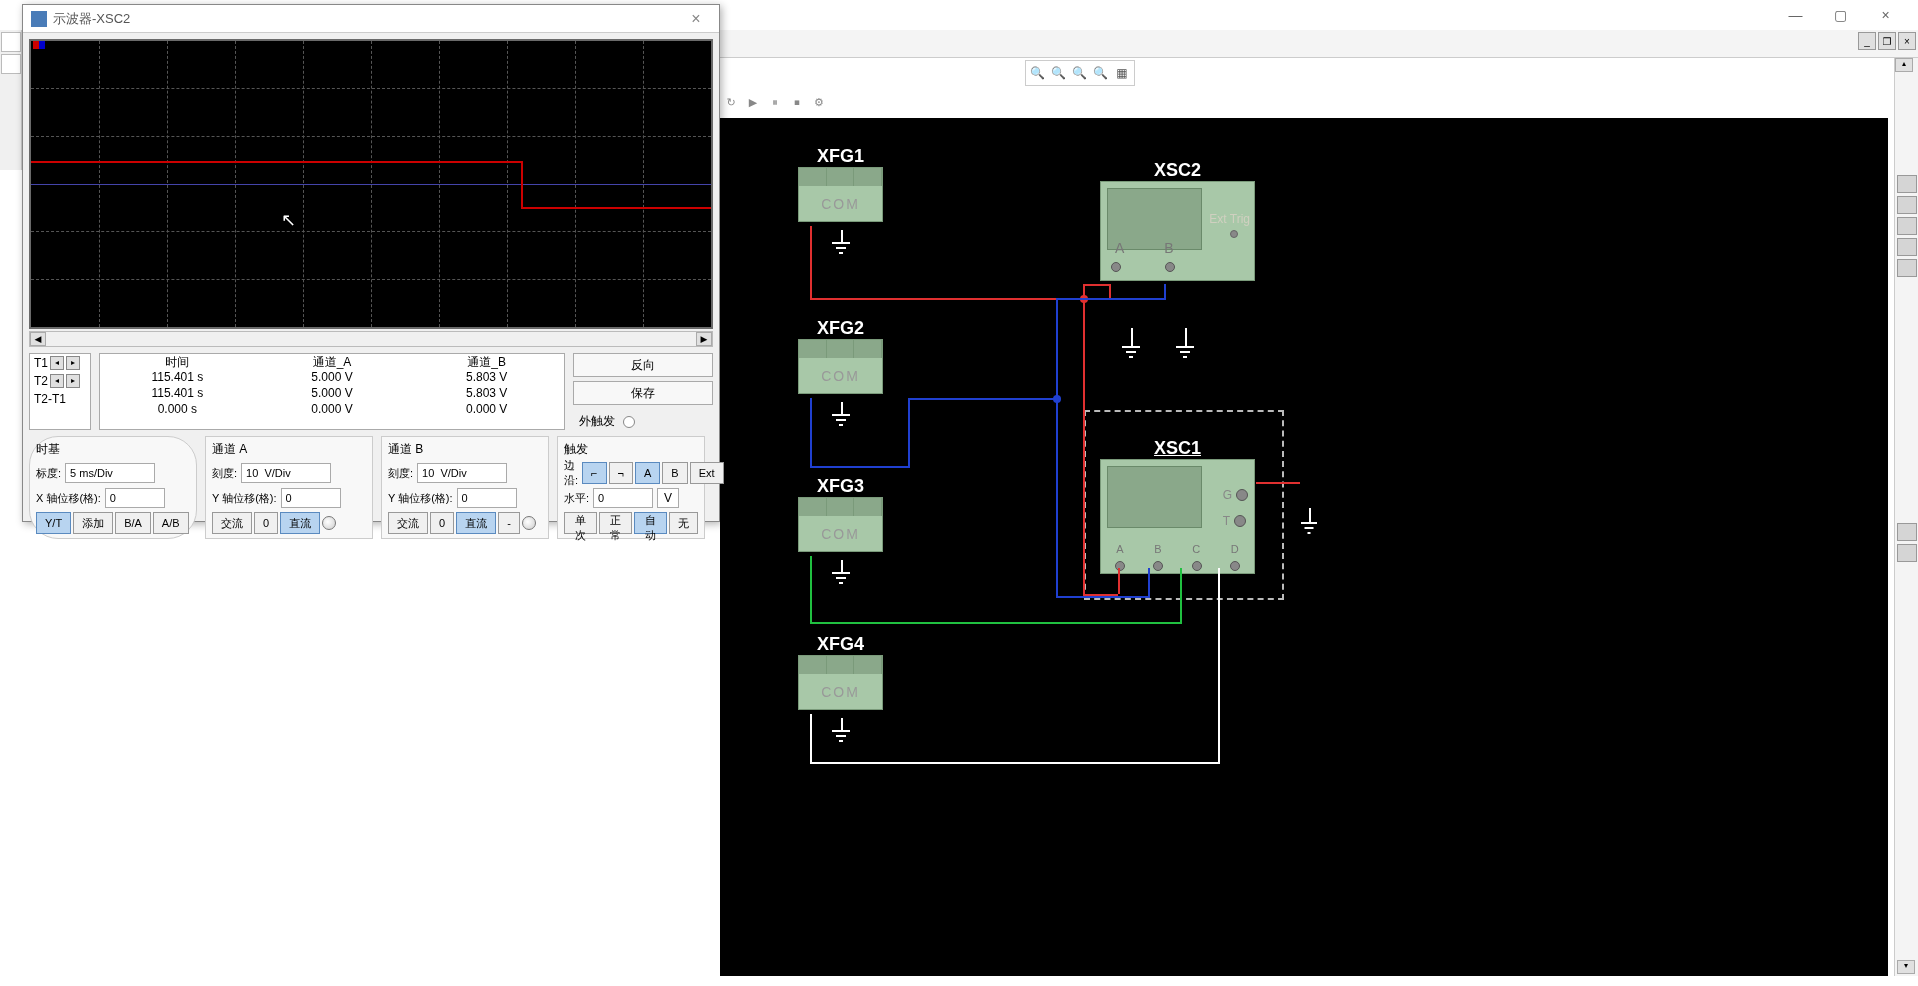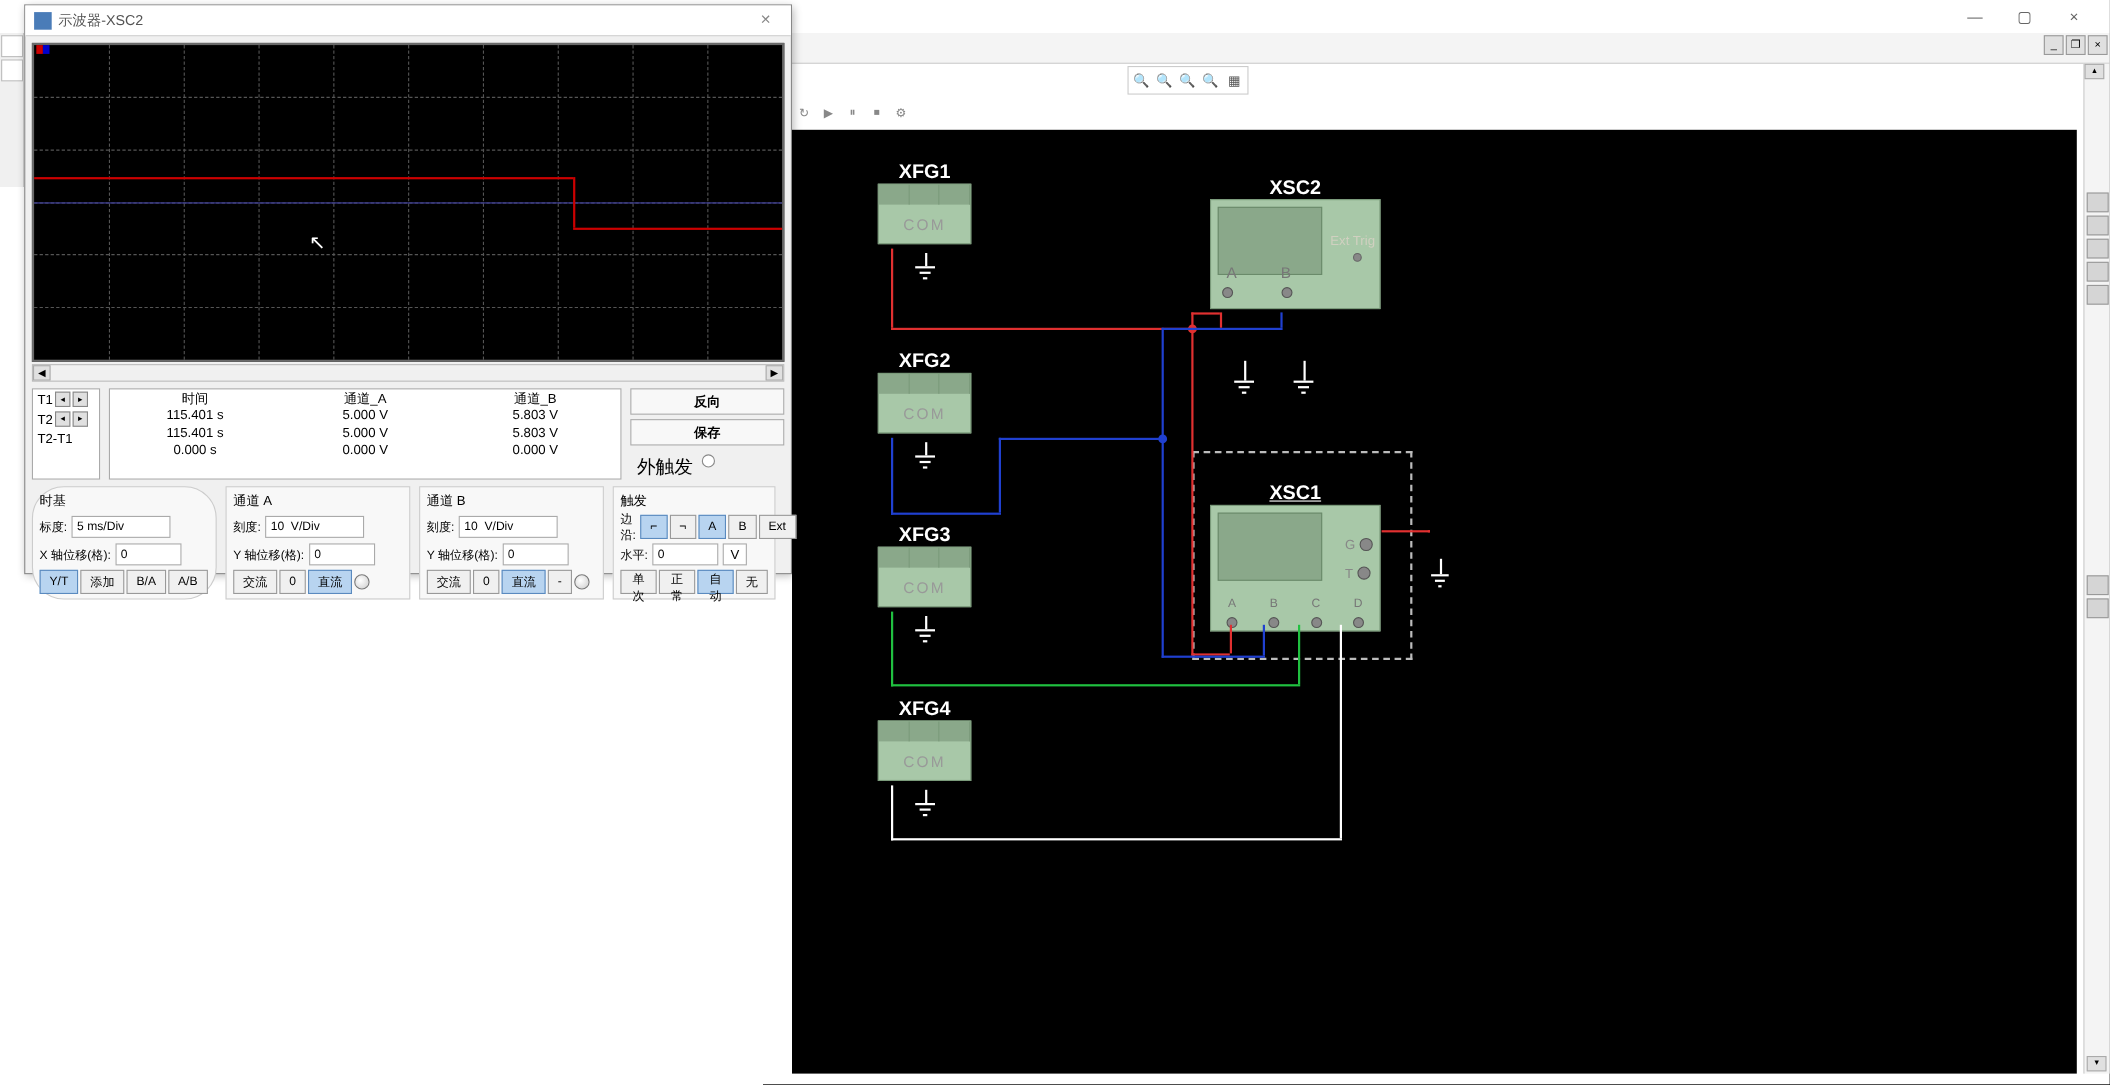--- a/index.html
+++ b/index.html
@@ -57,22 +57,22 @@
     .scope-scroll .rbtn { position: absolute; right: 0; top: 0; }
 
     .scope-readout { display: flex; margin: 6px; gap: 8px; }
     .cursor-col { width: 62px; background: #fff; border: 1px solid #aaa; font-size: 12px; }
     .cursor-col .crow { height: 18px; display: flex; align-items: center; padding-left: 4px; }
     .cursor-col .carrow { display: inline-block; width: 14px; height: 14px; background: #e0e0e0; border: 1px solid #888; font-size: 8px; text-align: center; line-height: 12px; margin-left: 2px; }
     .readout-table { flex: 1; background: #fff; border: 1px solid #aaa; font-size: 12px; }
     .readout-table .rhead, .readout-table .rrow { display: flex; height: 16px; }
     .readout-table .rcell { flex: 1; text-align: center; }
     .action-col { width: 140px; display: flex; flex-direction: column; gap: 4px; }
-    .action-col button { height: 24px; background: #f8f8f8; border: 1px solid #aaa; font-size: 12px; cursor: pointer; font-weight: bold; }
-    .ext-trig { font-size: 17px; display: flex; gap: 8px; padding-left: 6px; margin-top: 4px; }
+    .action-col button { height: 24px; background: #f8f8f8; border: 1px solid #aaa; font-size: 12px; cursor: pointer; }
+    .ext-trig { font-size: 12px; display: flex; align-items: center; gap: 8px; padding-left: 6px; margin-top: 4px; }
     .ext-trig .radio { width: 12px; height: 12px; border-radius: 50%; border: 1px solid #888; background: #fff; }
 
     .scope-controls { display: flex; margin: 0 6px 6px 6px; gap: 8px; font-size: 12px; }
     .ctrl-group { border: 1px solid #ccc; padding: 4px 6px; background: #f8f8f8; }
     .ctrl-group.timebase { width: 168px; border-radius: 29px; }
     .ctrl-group.channel { width: 168px; }
     .ctrl-group.trigger { width: 148px; }
     .ctrl-title { font-size: 12px; margin-bottom: 4px; }
     .ctrl-row { display: flex; align-items: center; gap: 4px; margin-bottom: 3px; height: 22px; }
     .ctrl-row label { font-size: 11px; }

